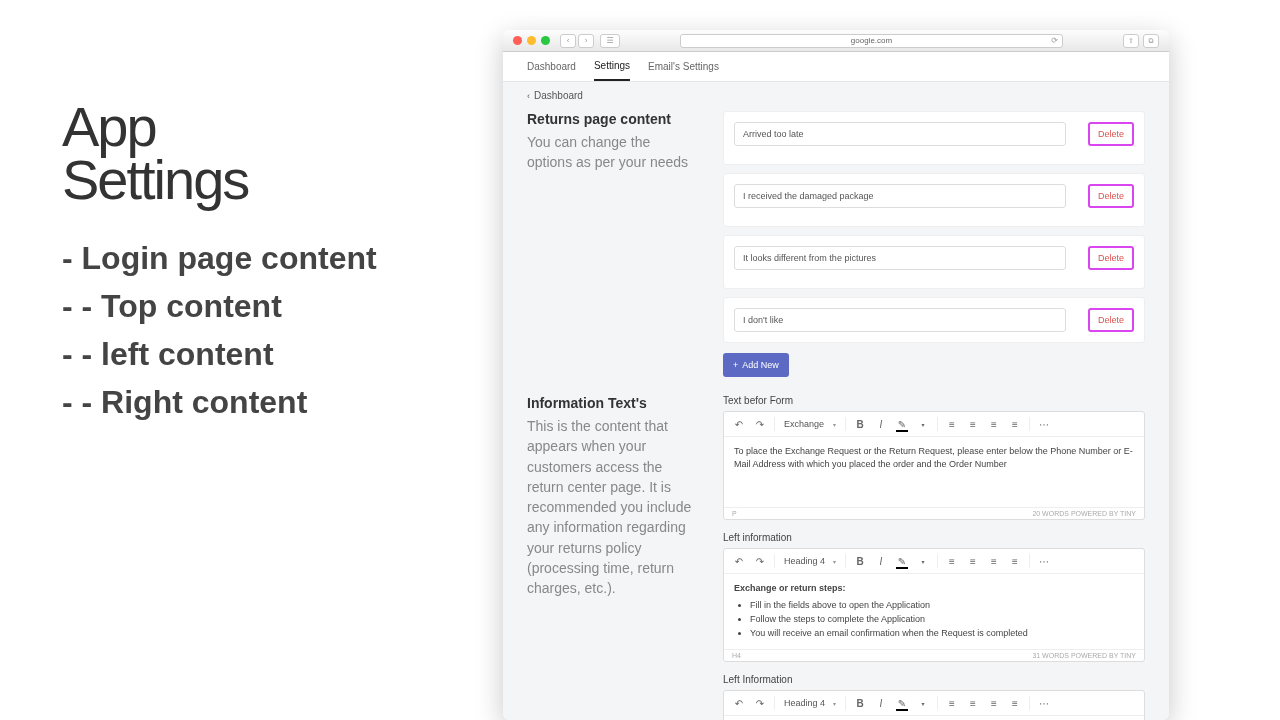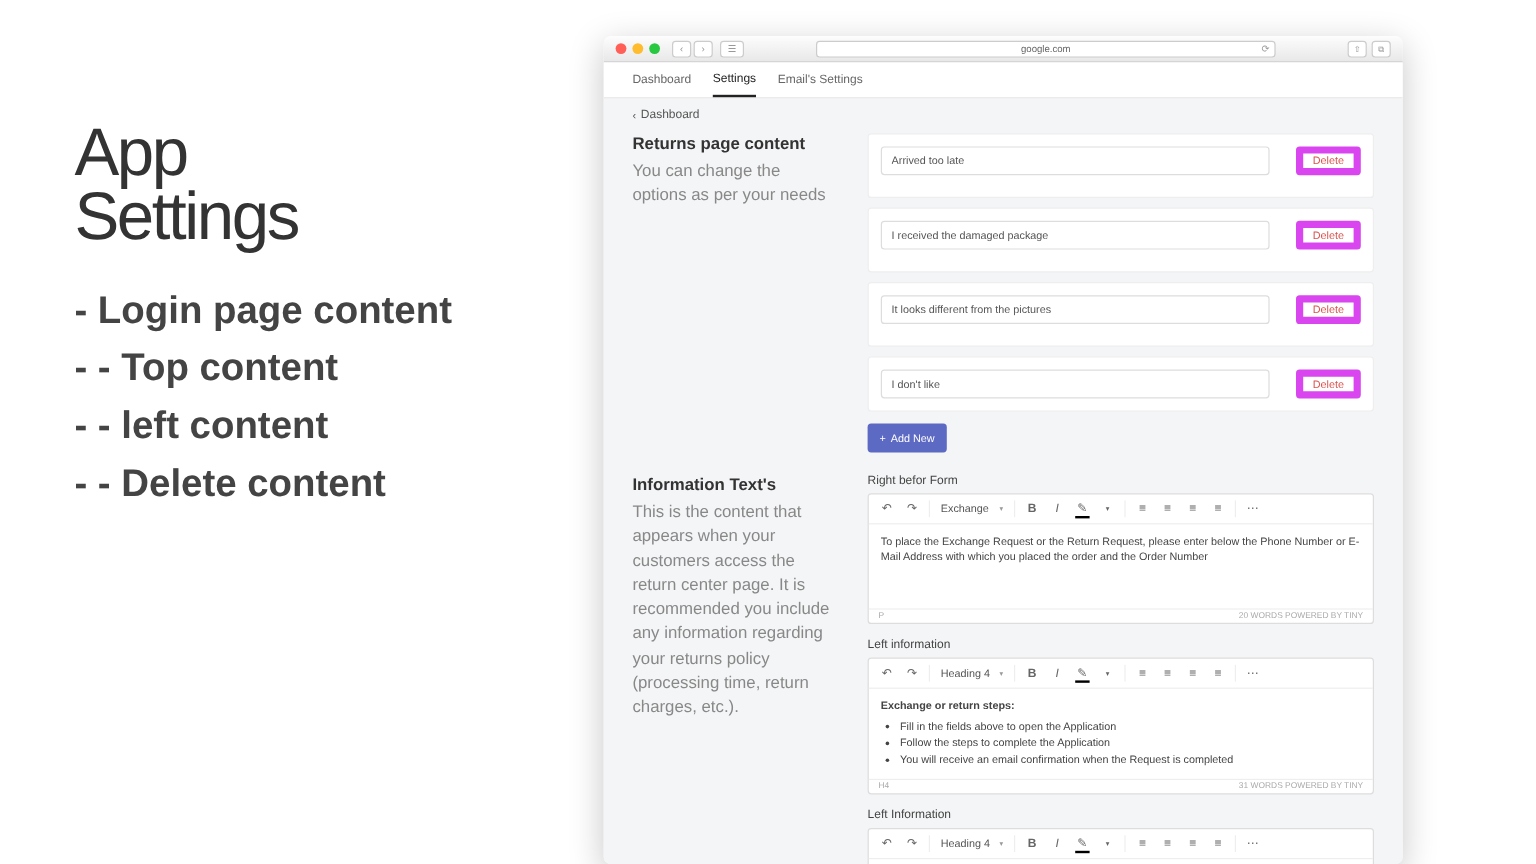--- a/index.html
+++ b/index.html
@@ -36,21 +36,21 @@
 .content-wrap { padding: 2px 24px; }
 .section-row { display: flex; gap: 26px; margin-bottom: 18px; }
 .section-left { width: 170px; flex-shrink: 0; }
 .section-title { font-size: 14px; font-weight: 600; color: #333; margin-bottom: 5px; }
 .section-desc { font-size: 14px; color: #888; line-height: 1.45; }
 .section-right { flex: 1; }
 
 .card { background: #fff; border: 1px solid #eee; border-radius: 3px; padding: 10px; }
 .reason-row { display: flex; gap: 22px; margin-bottom: 8px; }
 .reason-input { flex: 1; height: 24px; border: 1px solid #ddd; border-radius: 3px; padding: 0 8px; font-size: 9px; color: #555; }
-.delete-btn { height: 24px; padding: 0 8px; border: 6px solid #d946ef; background: #fff; color: #d9534f; border-radius: 3px; font-size: 9px; cursor: pointer; }
+.delete-btn { height: 24px; padding: 0 8px; border: 2px solid #d946ef; background: #fff; color: #d9534f; border-radius: 3px; font-size: 9px; cursor: pointer; }
 .add-btn { height: 24px; padding: 0 10px; background: #5c6ac4; color: #fff; border: none; border-radius: 3px; font-size: 9px; cursor: pointer; display: inline-flex; align-items: center; gap: 4px; }
 
 .editor-label { font-size: 10px; color: #444; margin-bottom: 5px; font-weight: 500; }
 .editor-box { border: 1px solid #ddd; border-radius: 3px; margin-bottom: 12px; background: #fff; }
 .editor-toolbar { display: flex; align-items: center; gap: 3px; padding: 3px 6px; border-bottom: 1px solid #eee; }
 .et-btn { width: 18px; height: 18px; display: flex; align-items: center; justify-content: center; font-size: 10px; color: #666; border-radius: 2px; cursor: pointer; }
 .et-sep { width: 1px; height: 14px; background: #eee; margin: 0 2px; }
 .et-select { font-size: 9px; color: #555; padding: 2px 4px; border: none; background: transparent; width: 60px; display: flex; align-items: center; justify-content: space-between; }
 .et-chevron { font-size: 6px; color: #999; margin-left: 2px; }
 .editor-content { padding: 8px 10px; font-size: 9px; color: #444; min-height: 70px; line-height: 1.45; }
@@ -67,21 +67,21 @@
 
 <div class="left-panel">
   <div class="big-title">
     <div>App</div>
     <div>Settings</div>
   </div>
   <div class="feature-list">
     <div class="feature-item">- Login page content</div>
     <div class="feature-item">- - Top content</div>
     <div class="feature-item">- - left content</div>
-    <div class="feature-item">- - Delete content</div>
+    <div class="feature-item">- - Right content</div>
   </div>
 </div>
 
 <div class="browser-window">
   <div class="browser-chrome">
     <div class="traffic-lights">
       <div class="tl tl-red"></div>
       <div class="tl tl-yellow"></div>
       <div class="tl tl-green"></div>
     </div>
@@ -153,21 +153,21 @@
         </div>
       </div>
 
       <div class="section-row">
         <div class="section-left">
           <div class="section-title">Information Text's</div>
           <div class="section-desc">This is the content that appears when your customers access the return center page. It is recommended you include any information regarding your returns policy (processing time, return charges, etc.).</div>
         </div>
         <div class="section-right">
 
-          <div class="editor-label">Right befor Form</div>
+          <div class="editor-label">Text befor Form</div>
           <div class="editor-box">
             <div class="editor-toolbar">
               <div class="et-btn">↶</div>
               <div class="et-btn">↷</div>
               <div class="et-sep"></div>
               <div class="et-select">
                   <span>Exchange</span>
                   <span class="et-chevron">▾</span>
                 </div>
               <div class="et-sep"></div>

